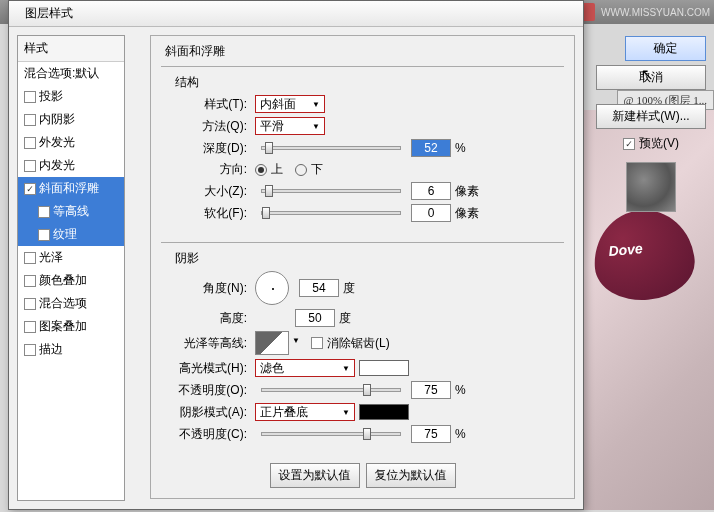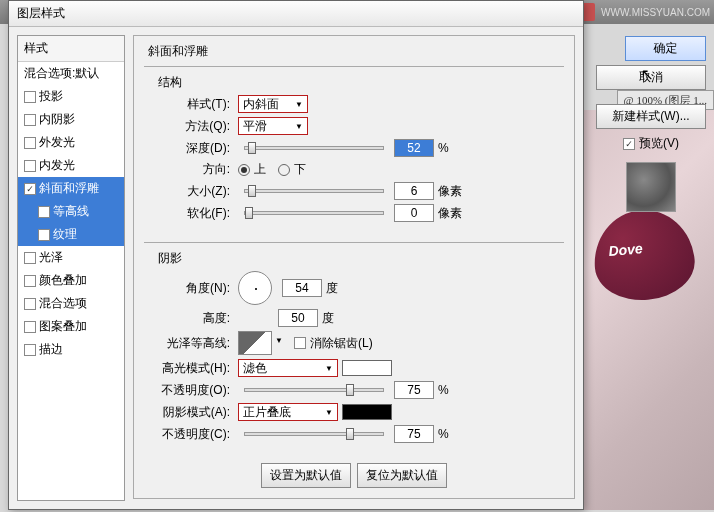--- a/index.html
+++ b/index.html
@@ -7,22 +7,22 @@
 .bg-header { position: absolute; top: 0; left: 0; right: 0; height: 24px; background: linear-gradient(#9a9a9a, #7a7a7a); color: #fff; display: flex; align-items: center; padding-left: 8px; }
 .bg-header .spacer { flex: 1; }
 .bg-header .logo { color: #ddd; font-size: 10px; padding-right: 4px; }
 .bg-header .closebtn { width: 40px; height: 18px; background: #c75050; border-radius: 2px; margin-right: 6px; display: flex; align-items: center; justify-content: center; color: #fff; }
 .bg-tab { position: absolute; top: 90px; right: 0; height: 20px; color: #333; font-size: 11px; padding: 2px 6px; background: #e8e8e8; border: 1px solid #999; font-family: Liberation Serif, serif; }
 .bg-image { position: absolute; top: 110px; right: 0; width: 130px; height: 400px; background: linear-gradient(135deg, #d9c5c8 0%, #e8d5d8 30%, #c8b5b8 70%, #b8a5a8 100%); overflow: hidden; }
 .heart-box { position: absolute; top: 100px; left: 10px; width: 100px; height: 90px; background: radial-gradient(ellipse at 30% 30%, #8b2845, #5a1530); border-radius: 50% 50% 50% 50% / 60% 60% 40% 40%; transform: rotate(-5deg); }
 .heart-box::before { content: "Dove"; position: absolute; top: 30px; left: 15px; color: #fff; font-style: italic; font-size: 14px; font-weight: bold; }
 
 .dialog { position: absolute; top: 0; left: 8px; width: 576px; height: 510px; background: #f0f0f0; border: 1px solid #666; box-shadow: 2px 2px 8px rgba(0,0,0,0.3); }
-.dialog-title { height: 26px; background: linear-gradient(#fdfdfd, #e8e8e8); border-bottom: 1px solid #bbb; display: flex; align-items: center; padding: 0 8px; }
-.dialog-body { display: flex; height: calc(100% - 26px); padding: 8px; gap: 8px; justify-content: flex-end; }
+.dialog-title { height: 26px; background: linear-gradient(#fdfdfd, #e8e8e8); border-bottom: 1px solid #bbb; display: flex; align-items: center; padding: 0 16px; }
+.dialog-body { display: flex; height: calc(100% - 26px); padding: 8px; gap: 25px; justify-content: flex-end; }
 
 .sidebar { width: 108px; border: 1px solid #999; background: #fff; }
 .sidebar-header { padding: 4px 6px; border-bottom: 1px solid #ccc; background: #f5f5f5; }
 .sidebar-item { padding: 3px 6px; display: flex; align-items: center; gap: 3px; cursor: default; }
 .sidebar-item.sub { padding-left: 20px; background: #3d7dd6; color: #fff; }
 .sidebar-item.sub .cb { background: #fff; border-color: #888; }
 .sidebar-item.selected { background: #3d7dd6; color: #fff; }
 .sidebar-item.selected .cb { accent-color: #fff; }
 .cb { width: 12px; height: 12px; border: 1px solid #888; display: inline-flex; align-items: center; justify-content: center; font-size: 9px; background: #fff; color: #333; }
 .cb.checked::after { content: "✓"; }

